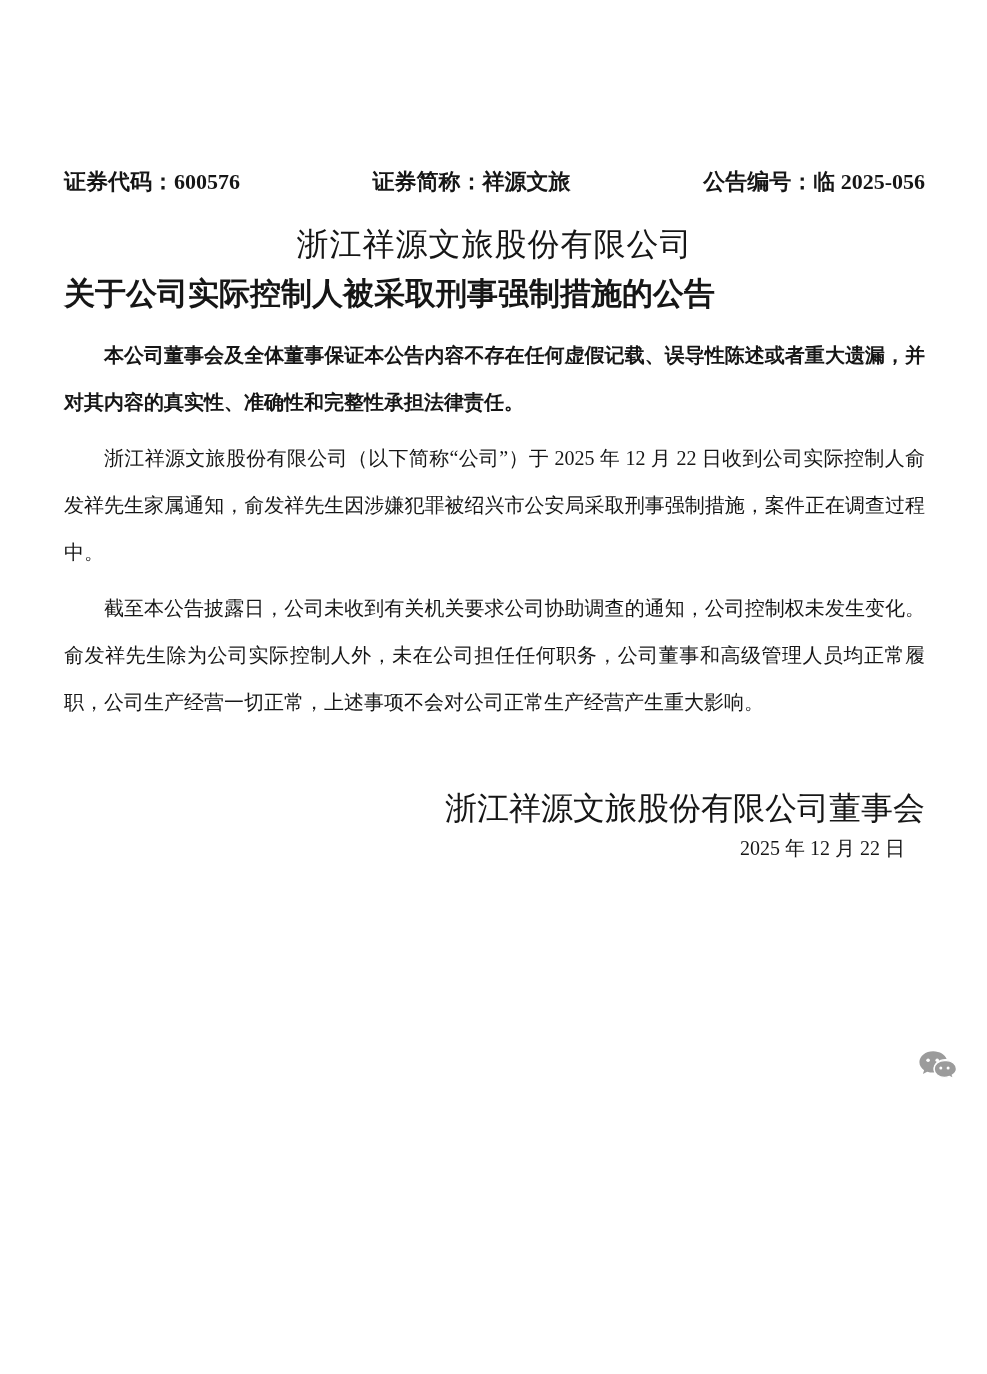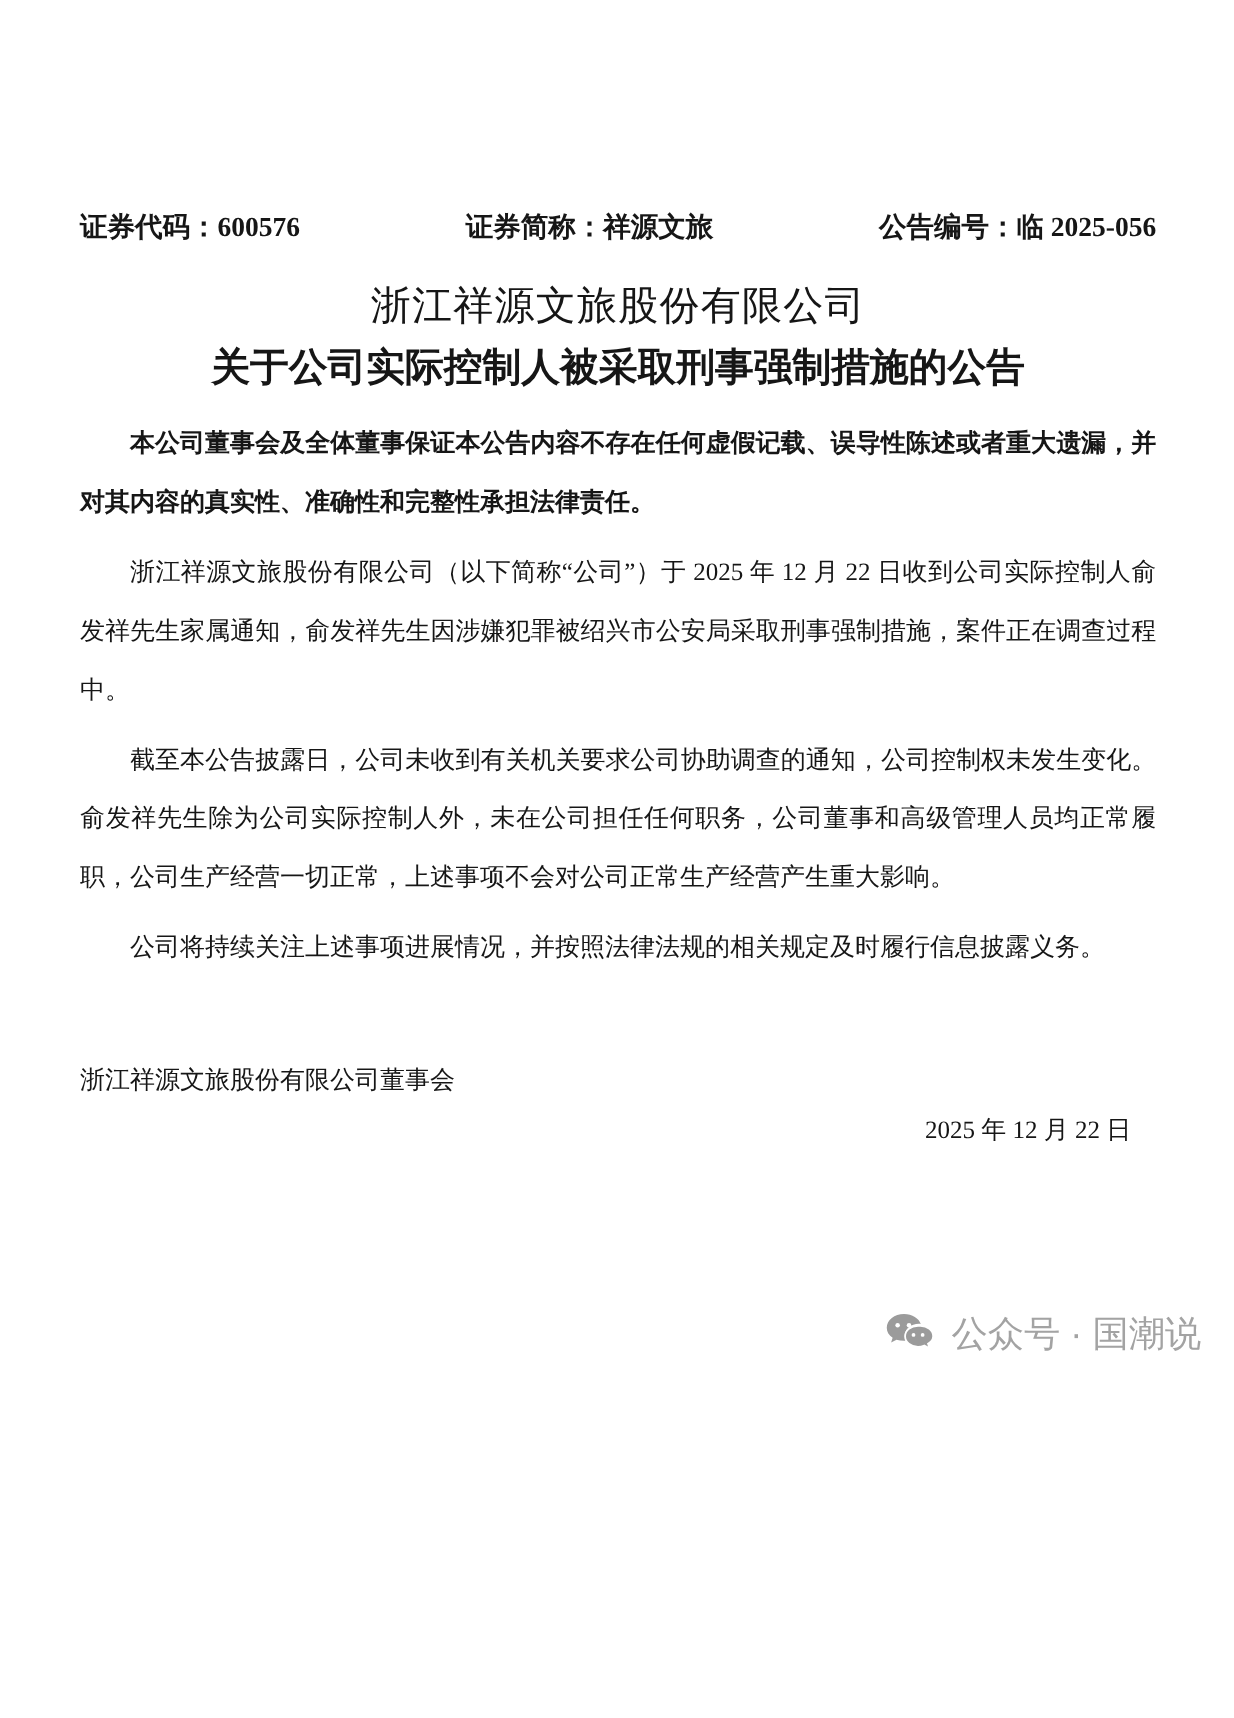--- a/index.html
+++ b/index.html
@@ -26,21 +26,21 @@
     margin:30px 0 0 0;
     text-align:center;
     font-family:"Liberation Sans","DejaVu Sans",sans-serif;
     font-weight:normal;
     font-size:32px;
     line-height:36px;
     letter-spacing:1px;
   }
   .doc-subtitle {
     margin:14px 0 0 0;
-    text-align:center;
+    text-align:left;
     font-family:"Liberation Sans","DejaVu Sans",sans-serif;
     font-weight:bold;
     font-size:31px;
     line-height:36px;
   }
 
   .body-text p {
     margin:9px 0;
     font-size:20px;
     line-height:47px;
@@ -48,22 +48,22 @@
     text-indent:2em;
   }
   .declaration {
     font-weight:bold;
     margin-top:20px !important;
   }
   .closing { text-align:left !important; }
 
   .sign {
     margin-top:62px;
-    text-align:left;
-    font-size:20px;
+    text-align:right;
+    font-size:32px;
     line-height:40px;
   }
   .date {
     text-align:right;
     padding-right:20px;
     font-size:20px;
     line-height:40px;
   }
 
   .watermark {
@@ -91,33 +91,31 @@
       <span>公告编号：临 2025-056</span>
     </div>
 
     <h1 class="doc-title">浙江祥源文旅股份有限公司</h1>
     <h2 class="doc-subtitle">关于公司实际控制人被采取刑事强制措施的公告</h2>
 
     <div class="body-text">
       <p class="declaration">本公司董事会及全体董事保证本公告内容不存在任何虚假记载、误导性陈述或者重大遗漏，并对其内容的真实性、准确性和完整性承担法律责任。</p>
       <p>浙江祥源文旅股份有限公司（以下简称“公司”）于 2025 年 12 月 22 日收到公司实际控制人俞发祥先生家属通知，俞发祥先生因涉嫌犯罪被绍兴市公安局采取刑事强制措施，案件正在调查过程中。</p>
       <p>截至本公告披露日，公司未收到有关机关要求公司协助调查的通知，公司控制权未发生变化。俞发祥先生除为公司实际控制人外，未在公司担任任何职务，公司董事和高级管理人员均正常履职，公司生产经营一切正常，上述事项不会对公司正常生产经营产生重大影响。</p>
-      <p>公司将持续关注上述事项进展情况，并按照法律法规的相关规定及时履行信息披露义务。</p>
     </div>
 
     <div class="sign">浙江祥源文旅股份有限公司董事会</div>
     <div class="date">2025 年 12 月 22 日</div>
   </div>
 
   <div class="watermark">
     <span class="icon">
       <svg width="44" height="37" viewBox="0 0 44 37" xmlns="http://www.w3.org/2000/svg">
         <path fill="#9b9b9b" d="M16.2 2.2C8.6 2.2 2.4 7.1 2.4 13.1c0 3.3 1.8 6.2 4.7 8.1l-1.2 3.7 4.3-2.2c1.8.6 3.9.9 6 .9.4 0 .9 0 1.3-.1-.5-1.2-.8-2.5-.8-3.8 0-5.4 5.1-9.7 11.4-9.7.5 0 1 0 1.5.1C28.2 5.8 22.8 2.2 16.2 2.2z"></path>
         <path fill="#9b9b9b" stroke="#ffffff" stroke-width="1.4" d="M27.4 11.6c-5.7 0-10.3 3.8-10.3 8.4 0 4.6 4.6 8.4 10.3 8.4 1.8 0 3.5-.4 5-1l4.2 2.2-1.2-3.6c2.5-1.5 4.1-3.9 4.1-6 0-4.6-4.6-8.4-10.1-8.4z"></path>
         <circle fill="#ffffff" cx="11.1" cy="11.2" r="1.8"></circle>
         <circle fill="#ffffff" cx="20.2" cy="11.2" r="1.8"></circle>
         <circle fill="#ffffff" cx="23.8" cy="18.9" r="1.5"></circle>
         <circle fill="#ffffff" cx="31.1" cy="18.9" r="1.5"></circle>
       </svg>
     </span>
-    <span>公众号 · 国潮说</span>
   </div>
 </div>
 
 </body></html>

